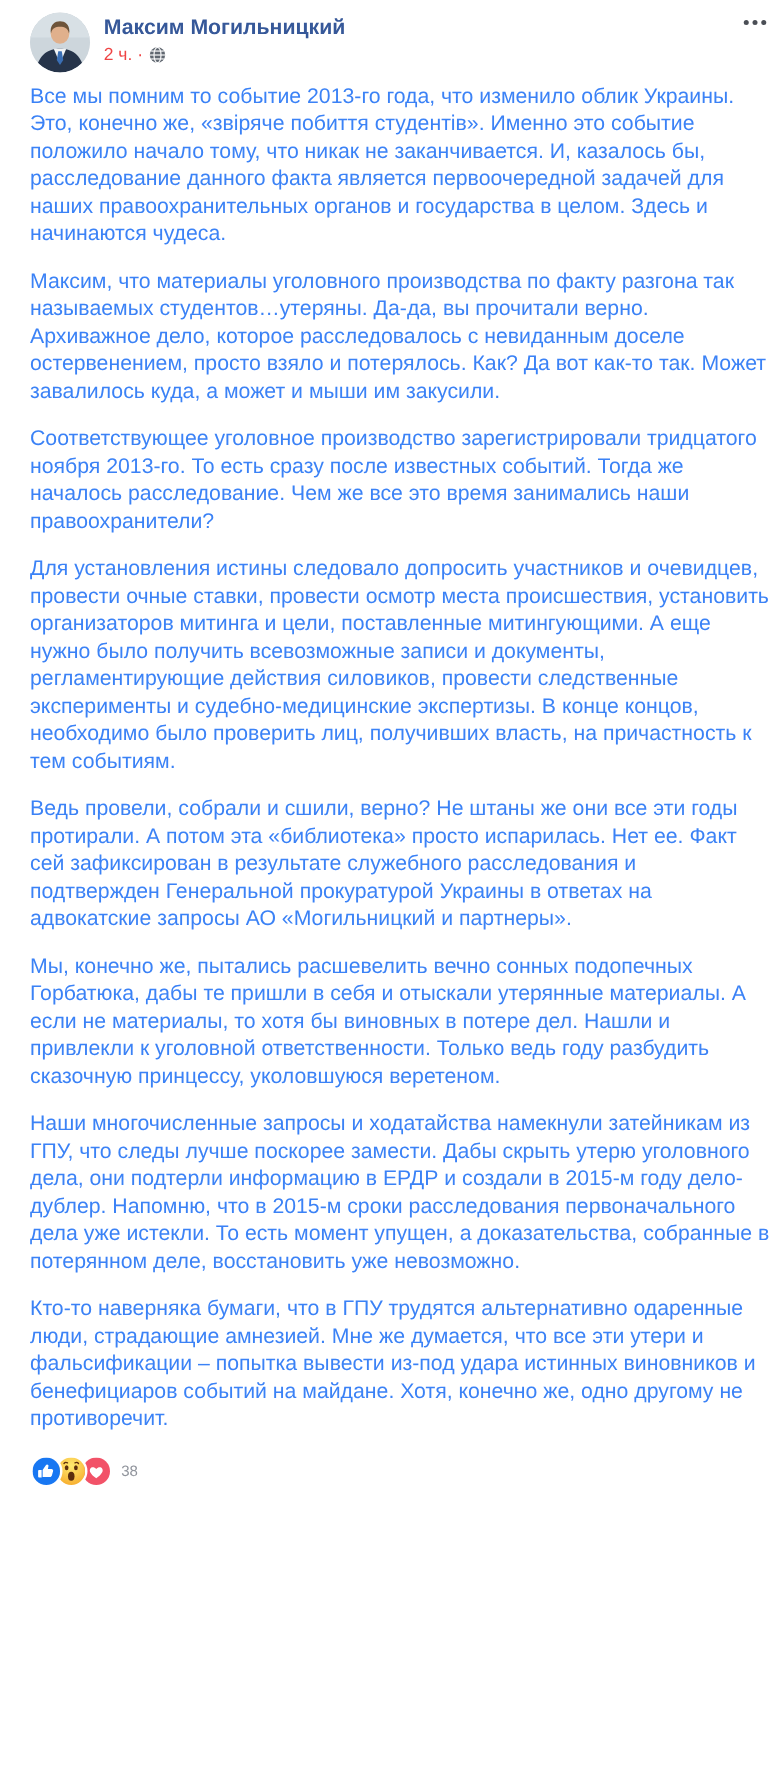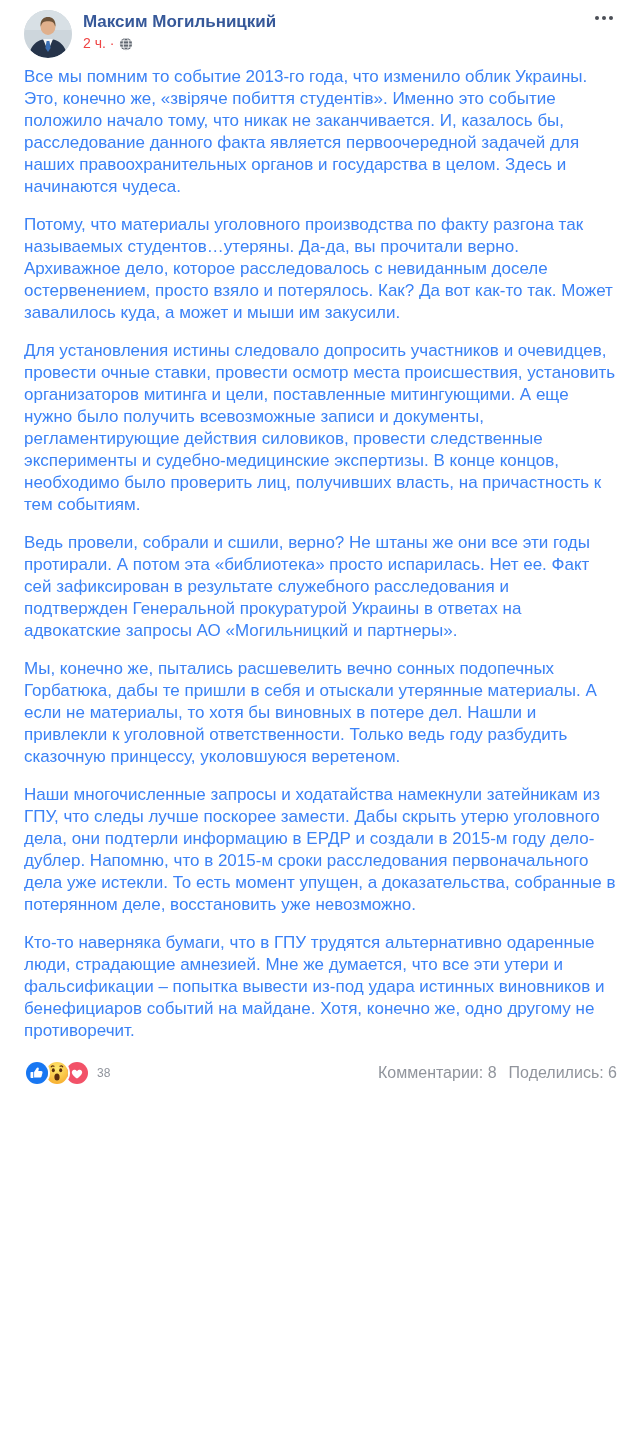--- a/index.html
+++ b/index.html
@@ -105,21 +105,22 @@
     </div>
     <button class="menu-button" aria-label="menu">
       <span class="dot"></span>
       <span class="dot"></span>
       <span class="dot"></span>
     </button>
   </div>
 
   <div class="post-body">
     <p>Все мы помним то событие 2013-го года, что изменило облик Украины. Это, конечно же, «звіряче побиття студентів». Именно это событие положило начало тому, что никак не заканчивается. И, казалось бы, расследование данного факта является первоочередной задачей для наших правоохранительных органов и государства в целом. Здесь и начинаются чудеса.</p>
-    <p>Потому, что материалы уголовного производства по факту разгона так называемых студентов…утеряны. Да-да, вы прочитали верно. Архиважное дело, которое расследовалось с невиданным доселе остервенением, просто взяло и потерялось. Как? Да вот как-то так. Может завалилось куда, а может и мыши им закусили.</p>
+    <p>Максим, что материалы уголовного производства по факту разгона так называемых студентов…утеряны. Да-да, вы прочитали верно. Архиважное дело, которое расследовалось с невиданным доселе остервенением, просто взяло и потерялось. Как? Да вот как-то так. Может завалилось куда, а может и мыши им закусили.</p>
+    <p>Соответствующее уголовное производство зарегистрировали тридцатого ноября 2013-го. То есть сразу после известных событий. Тогда же началось расследование. Чем же все это время занимались наши правоохранители?</p>
     <p>Для установления истины следовало допросить участников и очевидцев, провести очные ставки, провести осмотр места происшествия, установить организаторов митинга и цели, поставленные митингующими. А еще нужно было получить всевозможные записи и документы, регламентирующие действия силовиков, провести следственные эксперименты и судебно-медицинские экспертизы. В конце концов, необходимо было проверить лиц, получивших власть, на причастность к тем событиям.</p>
     <p>Ведь провели, собрали и сшили, верно? Не штаны же они все эти годы протирали. А потом эта «библиотека» просто испарилась. Нет ее. Факт сей зафиксирован в результате служебного расследования и подтвержден Генеральной прокуратурой Украины в ответах на адвокатские запросы АО «Могильницкий и партнеры».</p>
     <p>Мы, конечно же, пытались расшевелить вечно сонных подопечных Горбатюка, дабы те пришли в себя и отыскали утерянные материалы. А если не материалы, то хотя бы виновных в потере дел. Нашли и привлекли к уголовной ответственности. Только ведь году разбудить сказочную принцессу, уколовшуюся веретеном.</p>
     <p>Наши многочисленные запросы и ходатайства намекнули затейникам из ГПУ, что следы лучше поскорее замести. Дабы скрыть утерю уголовного дела, они подтерли информацию в ЕРДР и создали в 2015-м году дело-дублер. Напомню, что в 2015-м сроки расследования первоначального дела уже истекли. То есть момент упущен, а доказательства, собранные в потерянном деле, восстановить уже невозможно.</p>
     <p>Кто-то наверняка бумаги, что в ГПУ трудятся альтернативно одаренные люди, страдающие амнезией. Мне же думается, что все эти утери и фальсификации – попытка вывести из-под удара истинных виновников и бенефициаров событий на майдане. Хотя, конечно же, одно другому не противоречит.</p>
   </div>
 
   <div class="post-footer">
     <div class="reaction-summary">
       <span class="reaction-icon r-like">
@@ -145,19 +146,15 @@
         </svg>
       </span>
       <span class="reaction-icon r-love">
         <svg viewBox="0 0 22 22">
           <circle cx="11" cy="11" r="11" fill="#f25268"></circle>
           <path fill="#ffffff" d="M11 16.6 C6.4 13.3 5.1 10.7 6.2 8.9 c1-1.6 3.3-1.5 4.8.3 1.5-1.8 3.8-1.9 4.8-.3 1.1 1.8-.2 4.4-4.8 7.7 Z"></path>
         </svg>
       </span>
       <span class="reaction-count">38</span>
     </div>
-    <div class="counts-right">
-      <span class="count-item">Комментарии: 8</span>
-      <span class="count-item">Поделились: 6</span>
-    </div>
   </div>
 
 </div>
 
 </body></html>

